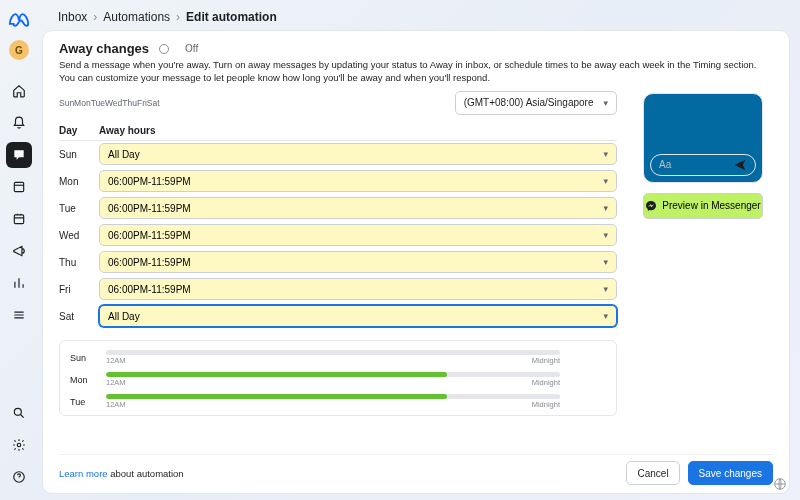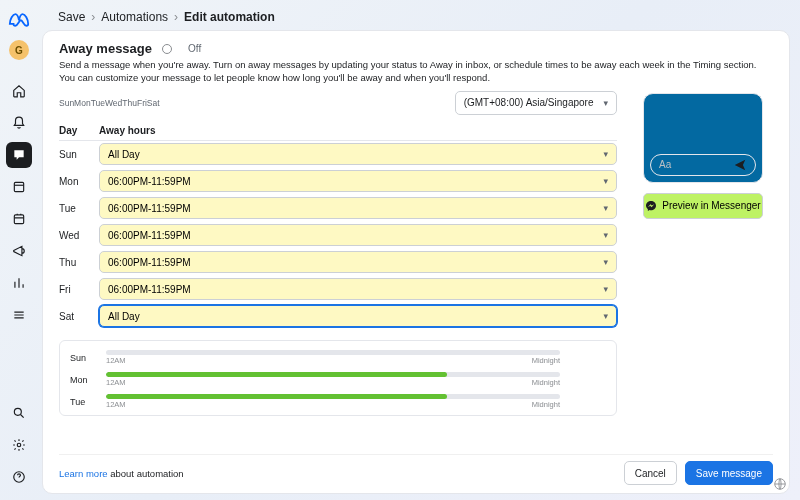--- a/index.html
+++ b/index.html
@@ -137,30 +137,30 @@
       <svg viewBox="0 0 24 24" fill="none" stroke="currentColor" stroke-width="2">
         <circle cx="12" cy="12" r="9"></circle>
         <path d="M9.5 9a2.5 2.5 0 115 0c0 1.5-2.5 2-2.5 4M12 17h.01"></path>
       </svg>
     </div>
   <div style="height:4px"></div>
 </div>
 
 <div class="main">
   <div class="breadcrumb">
-    <span class="crumb">Save</span>
+    <span class="crumb">Inbox</span>
     <span class="sep">›</span>
     <span class="crumb">Automations</span>
     <span class="sep">›</span>
     <span class="crumb current">Edit automation</span>
   </div>
 
   <div class="card">
     <div class="card-header">
-      <div class="card-title">Away message</div>
+      <div class="card-title">Away changes</div>
       <div class="toggle-wrap">
         <span class="radio-off"></span>
         <span>Off</span>
       </div>
     </div>
     <div class="card-desc">Send a message when you're away. Turn on away messages by updating your status to Away in inbox, or schedule times to be away each week in the Timing section. You can customize your message to let people know how long you'll be away and when you'll respond.</div>
 
     <div class="content-row">
       <div class="left-col">
         <div class="tz-row">
@@ -284,21 +284,21 @@
         </div>
       </div>
     </div>
 
     <div class="footer">
       <div class="learn">
         <a>Learn more</a><span> about automation</span>
       </div>
       <div class="btn-row">
         <div class="btn btn-secondary">Cancel</div>
-        <div class="btn btn-primary">Save message</div>
+        <div class="btn btn-primary">Save changes</div>
       </div>
     </div>
 
     <svg class="globe-corner" viewBox="0 0 24 24" fill="none" stroke="currentColor" stroke-width="1.5">
         <circle cx="12" cy="12" r="9"></circle>
         <path d="M3 12h18M12 3c2.5 3 2.5 15 0 18M12 3c-2.5 3-2.5 15 0 18"></path>
       </svg>
   </div>
 </div>
 

